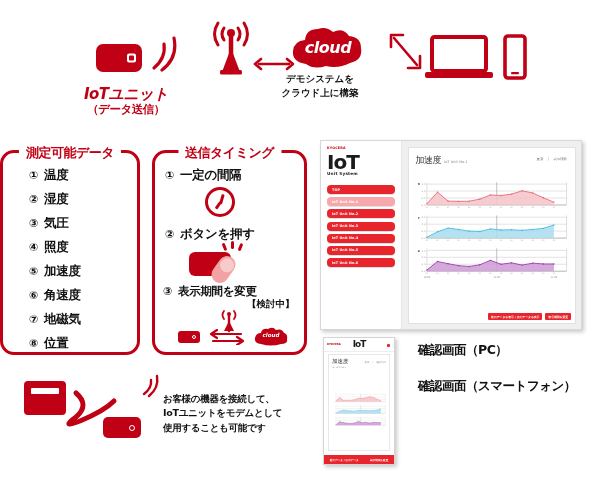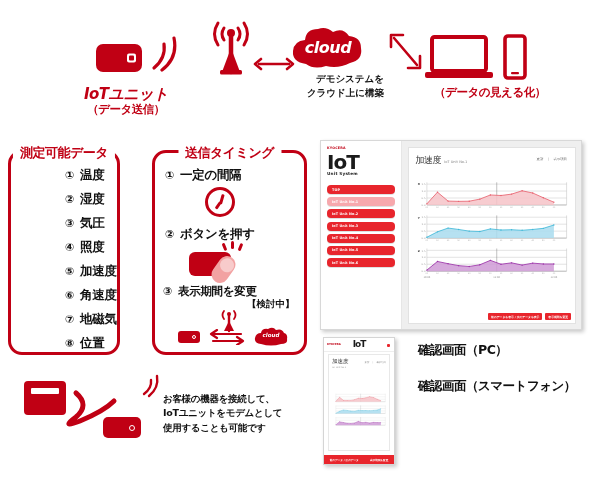--- a/index.html
+++ b/index.html
@@ -32,21 +32,21 @@
   .iot-device .btn::after{
     content:""; position:absolute; inset:2px; background:#c00014; border-radius:1px;
   }
 
   .cloud-word {
     color:#fff; font-size:16px; font-weight:bold; font-style:italic;
     letter-spacing:-0.5px;
   }
 
   .demo-text {
-    color:#111; font-size:9.5px; text-align:right; line-height:1.45;
+    color:#111; font-size:9.5px; text-align:center; line-height:1.45;
     font-weight:bold; white-space:pre-line;
   }
 
   
   .panel {
     border: 3px solid #c00014; border-radius: 14px;
     position: absolute; background: #fff;
   }
   .panel-title {
     position: absolute; top: -9px; left: 50%; transform: translateX(-50%);
@@ -192,24 +192,23 @@
   <svg class="abs" style="left:424px; top:34px;" width="72" height="48" viewBox="0 0 72 48">
     <rect x="8" y="3" width="54" height="34" rx="2.5" fill="none" stroke="#c00014" stroke-width="4"></rect>
     <rect x="1" y="38" width="68" height="6" rx="2" fill="#c00014"></rect>
   </svg>
 
   <svg class="abs" style="left:502px; top:34px;" width="26" height="48" viewBox="0 0 26 48">
     <rect x="3" y="2" width="20" height="42" rx="3" fill="none" stroke="#c00014" stroke-width="3.6"></rect>
     <rect x="9" y="38" width="8" height="2.2" rx="1" fill="#c00014"></rect>
   </svg>
   <div class="abs flow-label" style="left:390px; top:86px; width:200px;">
-    <span class="sub">（データの見える化）</span>
-  </div>
-
-  <div class="panel" style="left:8px; top:150px; width:112px; height:205px;padding-left:28px;">
+  </div>
+
+  <div class="panel" style="left:0; top:150px; width:140px; height:205px;">
     <div class="panel-title">測定可能データ</div>
     <div style="padding:14px 0 0 26px; display:flex; flex-direction:column; gap:7px;">
       <div class="list-item">
           <span class="num">①</span>
           <span>温度</span>
         </div>
       <div class="list-item">
           <span class="num">②</span>
           <span>湿度</span>
         </div>

